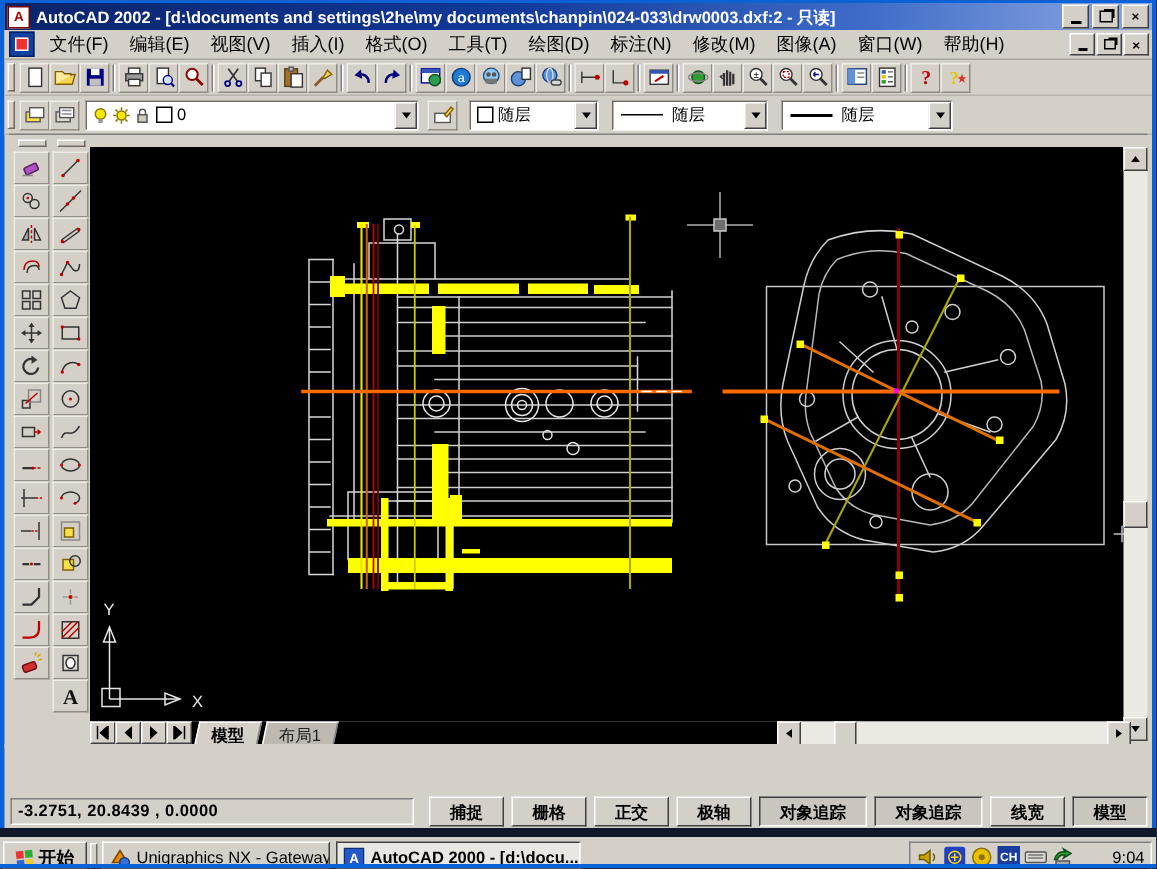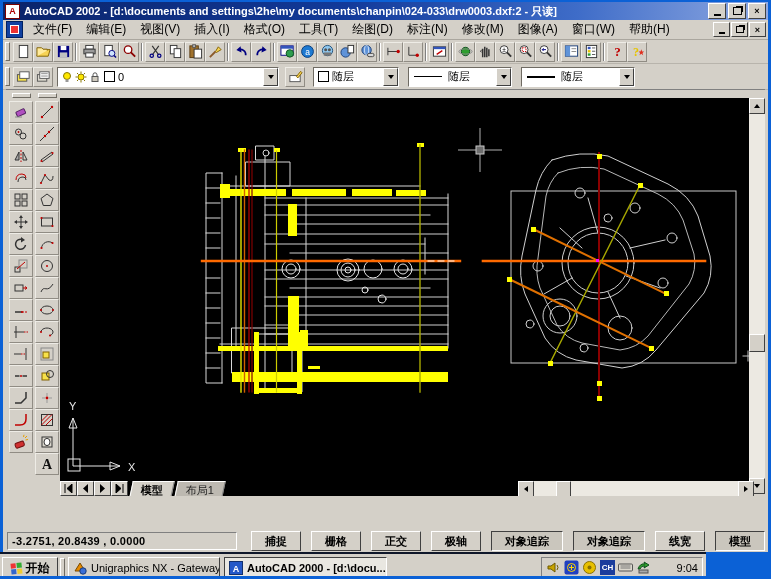--- a/index.html
+++ b/index.html
@@ -62,24 +62,24 @@
   .navbtn{width:17px;height:15px;background:#d4d0c8;border:1px solid;border-color:#fff #404040 #404040 #fff;box-sizing:border-box;display:flex;align-items:center;justify-content:center;}
   .tab{height:15px;padding:1px 9px 0 9px;background:#bdb9b1;border:1px solid #808080;border-top-color:#fff;border-left-color:#fff;border-bottom:none;font-size:11px;transform:skewX(-12deg);margin-left:3px;color:#222;}
   .tab span{display:inline-block;transform:skewX(12deg);}
   .tab.active{background:#d4d0c8;font-weight:bold;color:#000;}
   
   #cmdsplit{position:absolute;left:0;right:0;top:494px;height:3px;background:#d4d0c8;}
   #cmdwin{position:absolute;left:3px;right:3px;top:497px;height:30px;background:#d4d0c8;}
   #cmdbox{position:absolute;left:1px;right:1px;top:1px;bottom:1px;background:#fff;border:1px solid;border-color:#6f6b63 #fff #fff #6f6b63;font-size:12px;display:flex;align-items:flex-end;padding:2px 4px;box-sizing:border-box;}
   #statusbar{position:absolute;left:3px;right:3px;top:528px;height:22px;background:#d4d0c8;display:flex;align-items:center;}
   #coords{width:312px;height:18px;margin-left:1px;border:1px solid;border-color:#808080 #fff #fff #808080;box-sizing:border-box;display:flex;align-items:center;padding-left:4px;font-weight:bold;font-size:11px;letter-spacing:0.3px;}
-  .stbtn{height:18px;padding:0 13px;margin-left:10px;display:flex;align-items:center;background:#d4d0c8;border:1px solid;border-color:#fff #404040 #404040 #fff;font-size:11px;font-weight:bold;white-space:nowrap;}
+  .stbtn{height:18px;padding:0 13px;margin-left:5px;display:flex;align-items:center;background:#d4d0c8;border:1px solid;border-color:#fff #404040 #404040 #fff;font-size:11px;font-weight:bold;white-space:nowrap;}
   .stbtn.on{border-color:#404040 #fff #fff #404040;background:#cac6bd;}
   
-  #taskbar{position:absolute;left:0;top:552px;width:706px;height:27px;background:#d4d0c8;border-top:2px solid #0f172a;box-sizing:border-box;}
+  #taskbar{position:absolute;left:0;top:552px;width:771px;height:27px;background:#d4d0c8;border-top:6px solid #0f172a;box-sizing:border-box;}
   #startbtn{position:absolute;left:2px;top:3px;width:54px;height:20px;background:#d4d0c8;border:1px solid;border-color:#fff #404040 #404040 #fff;display:flex;align-items:center;justify-content:center;font-weight:bold;font-size:12px;}
   .flag{width:12px;height:11px;display:grid;grid-template-columns:5px 5px;grid-template-rows:5px 5px;gap:1px;transform:rotate(-6deg);margin-right:3px;}
   .flag i{display:block;}
   .taskdiv{position:absolute;left:60px;top:4px;width:3px;height:18px;border:1px solid;border-color:#fff #6f6b63 #6f6b63 #fff;}
   .taskbtn{position:absolute;top:3px;height:21px;box-sizing:border-box;display:flex;align-items:center;padding:0 4px;font-size:11px;background:#d4d0c8;border:1px solid;border-color:#fff #404040 #404040 #fff;white-space:nowrap;overflow:hidden;}
   .taskbtn.active{border-color:#404040 #fff #fff #404040;background:#e9e7e1;font-weight:bold;}
   .ticon{width:14px;height:14px;margin-right:4px;flex:none;}
   #tray{position:absolute;right:3px;top:3px;width:162px;height:21px;border:1px solid;border-color:#808080 #fff #fff #808080;display:flex;align-items:center;padding:0 4px;box-sizing:border-box;}
   .trayicon{width:15px;height:15px;margin-right:3px;flex:none;display:flex;align-items:center;justify-content:center;}
   #chbadge{background:#1a3c9c;color:#fff;font-size:8px;font-weight:bold;}

